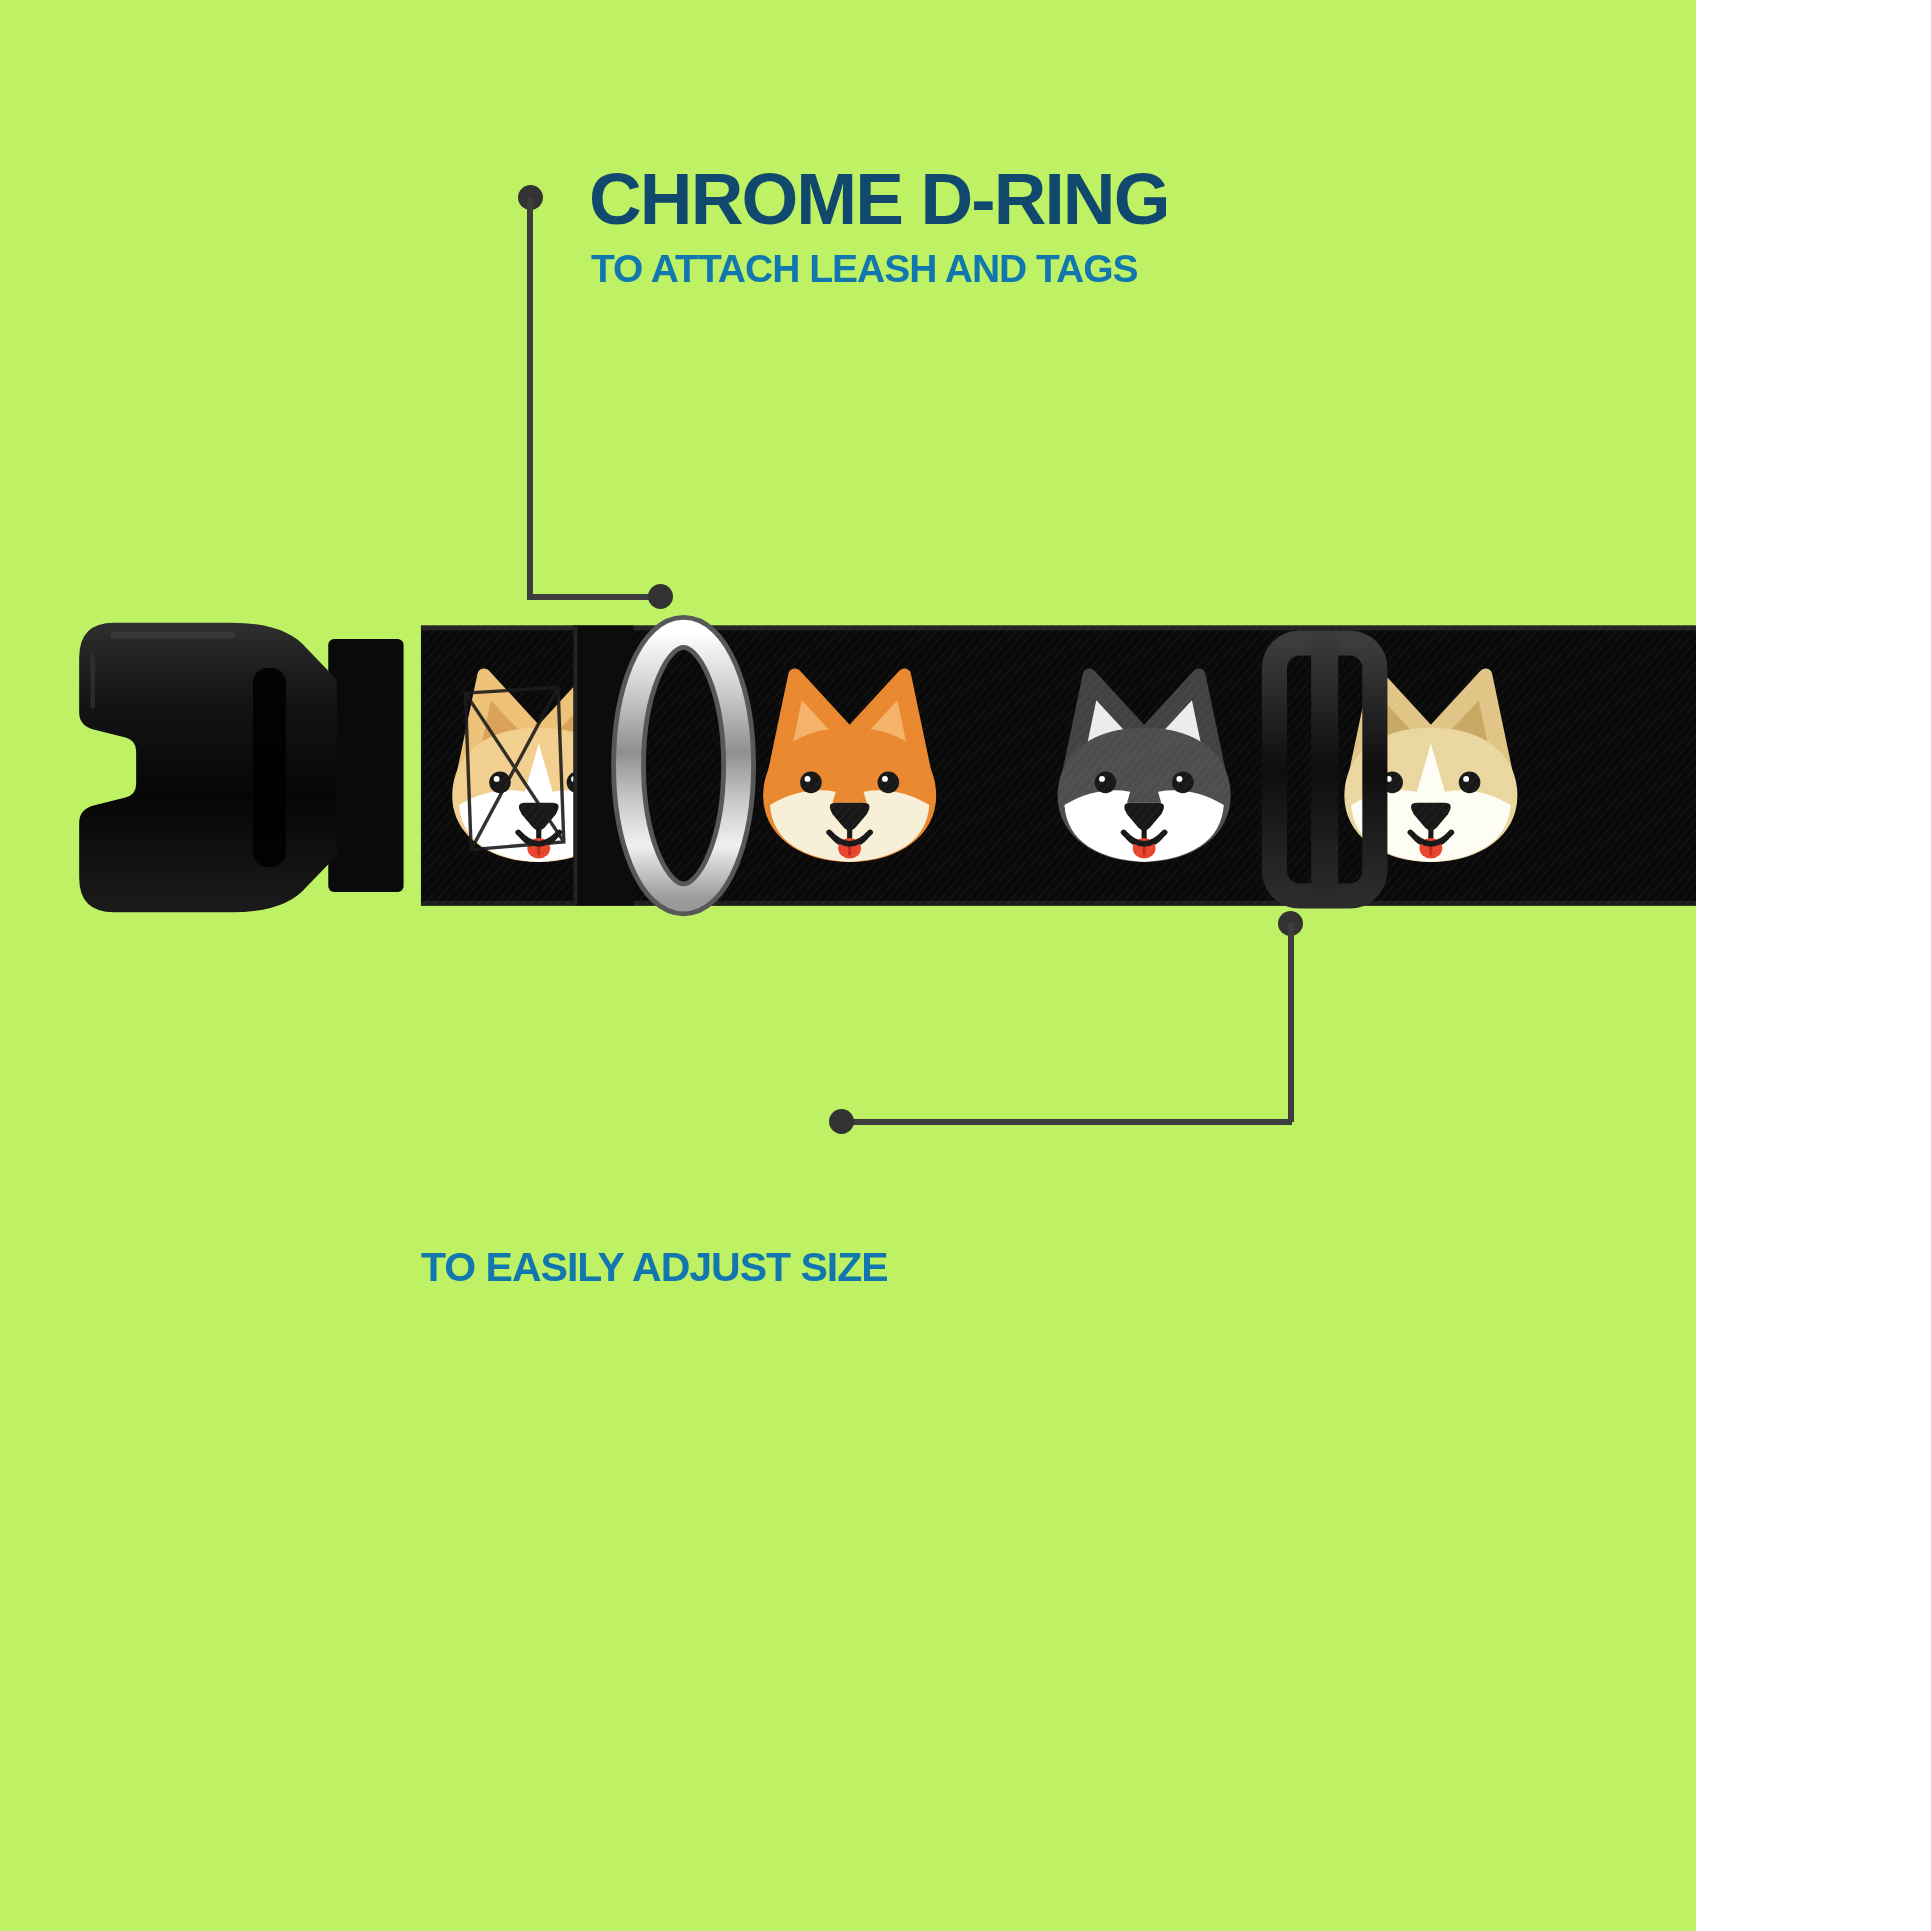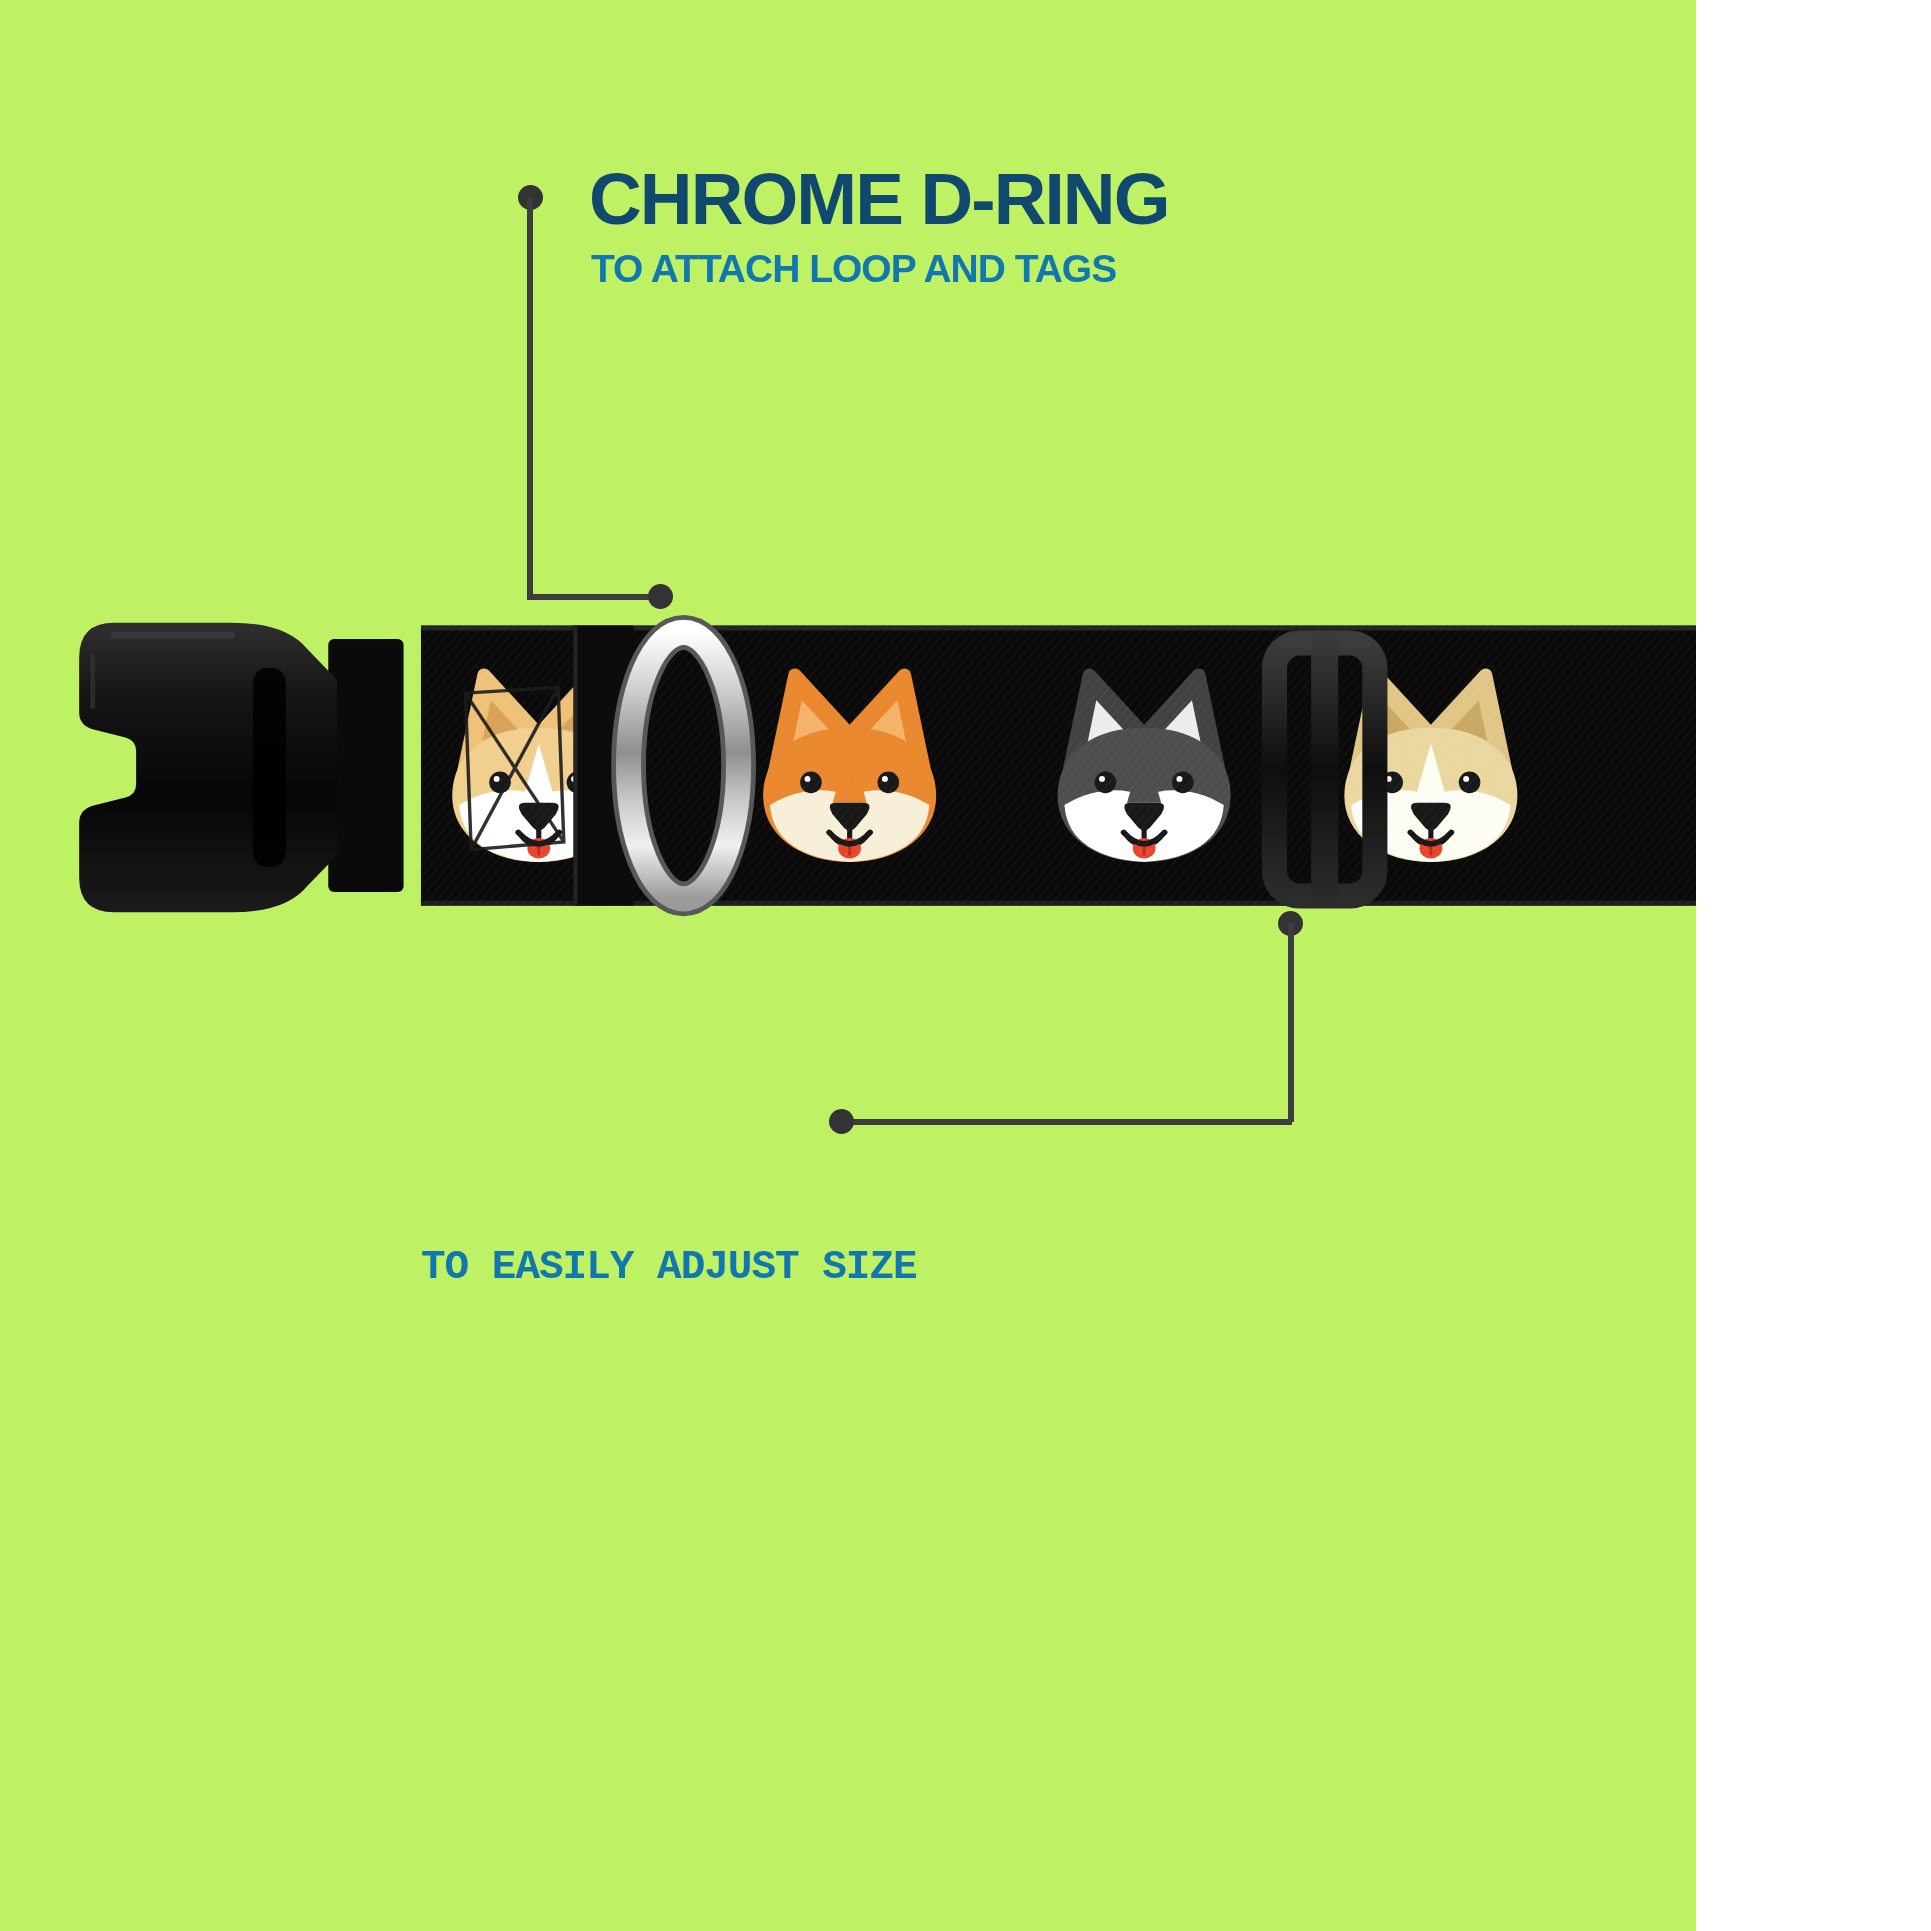--- a/index.html
+++ b/index.html
@@ -12,34 +12,34 @@
     position:absolute; font-weight:800; color:#11496e; line-height:1; letter-spacing:-1.9px;
     white-space:nowrap;
   }
   .callout-subtitle {
     position:absolute; font-weight:800; color:#1177ae; line-height:1; letter-spacing:-1px;
     white-space:nowrap;
   }
   #dring-title  { left:589px; top:162px;  font-size:73px; }
   #dring-sub    { left:591px; top:249px;  font-size:39px; }
   #loop-title   { left:417px; top:1157px; font-size:81px; }
-  #loop-sub     { left:421px; top:1247px; font-size:41px;font-family:Liberation Mono, monospace; }
+  #loop-sub     { left:421px; top:1247px; font-size:41px; }
   .dot {
     position:absolute; width:25px; height:25px; border-radius:50%; background:#333333;
   }
   .cline { position:absolute; background:#3d3d3d; }
   .collar-svg { position:absolute; left:0; top:579px; width:1931px; height:406px; }
 </style>
 </head>
 <body>
 
 <div class="stage">
 
   <div class="callout-title" id="dring-title">CHROME D-RING</div>
-  <div class="callout-subtitle" id="dring-sub">TO ATTACH LOOP AND TAGS</div>
+  <div class="callout-subtitle" id="dring-sub">TO ATTACH LEASH AND TAGS</div>
 
   <div class="dot" style="left:518px; top:185px;"></div>
   <div class="cline" style="left:527px; top:198px; width:5.8px;   height:402px;"></div>
   <div class="cline" style="left:530px; top:594px; width:133px; height:5.8px;"></div>
   <div class="dot" style="left:648px; top:584px;"></div>
 
   <svg class="collar-svg" viewBox="0 0 2000 420">
     <defs>
       <linearGradient id="buckleGrad" x1="0" y1="0" x2="0" y2="1">
         <stop offset="0" stop-color="#2f2f2f"></stop>

